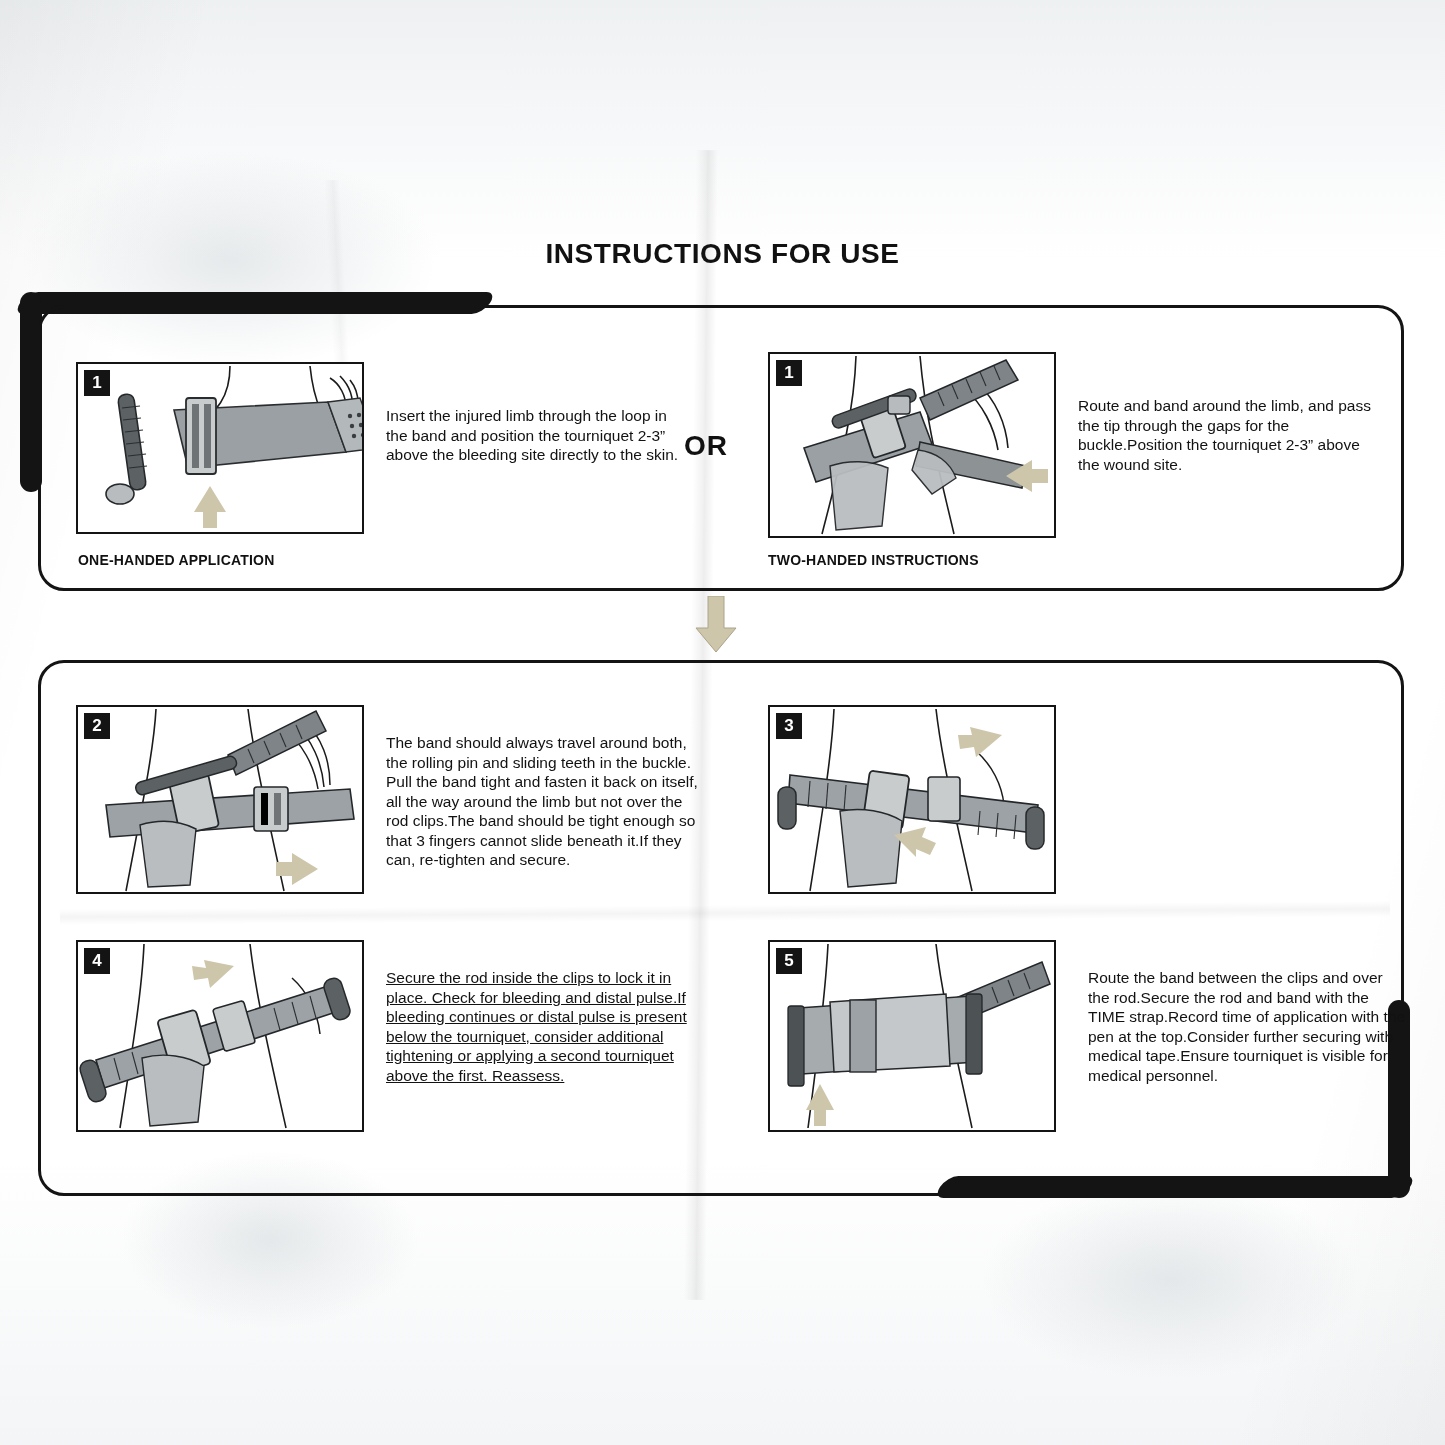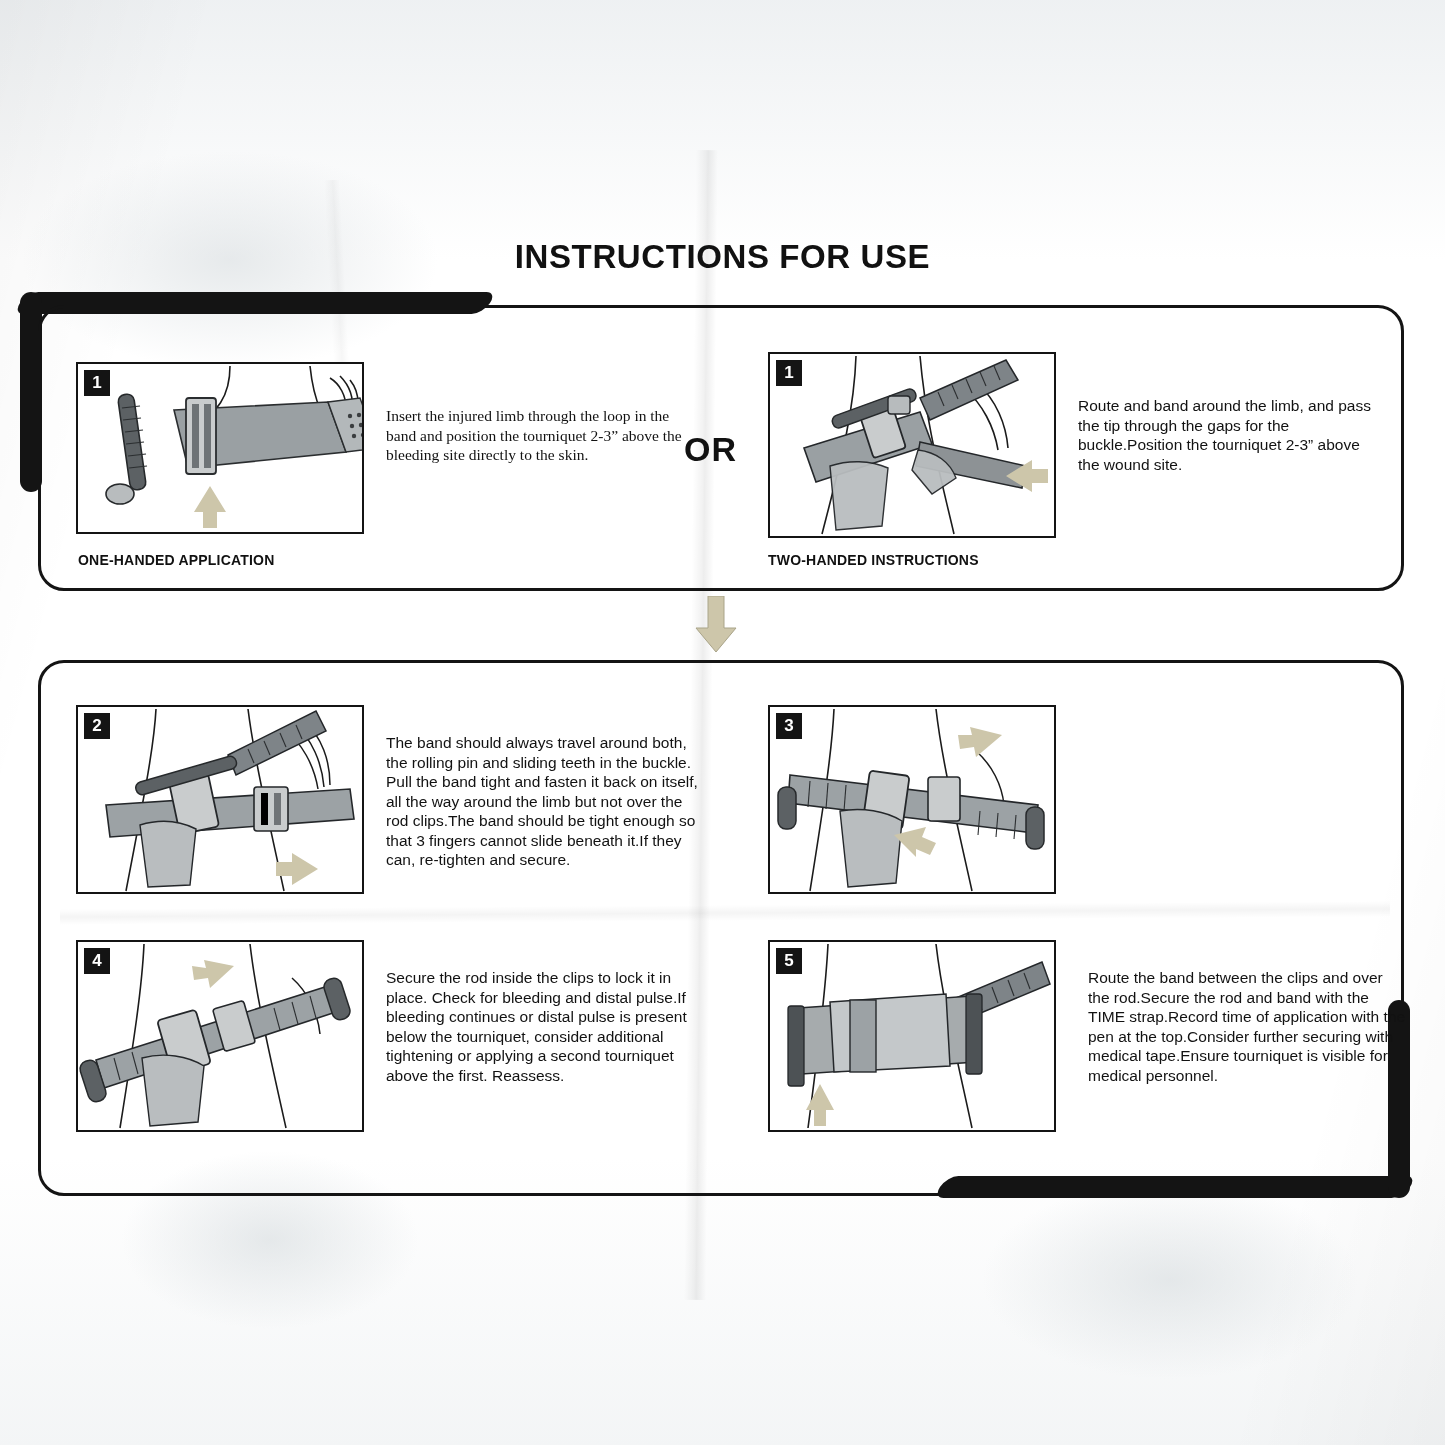--- a/index.html
+++ b/index.html
@@ -44,21 +44,21 @@
     pointer-events: none;
     background: radial-gradient(ellipse at center, rgba(210,216,219,0.55) 0%, rgba(255,255,255,0) 70%);
   }
 
   h1.title {
     position: absolute;
     top: 238px;
     left: 0;
     width: 1445px;
     text-align: center;
-    font-size: 33px;
+    font-size: 28px;
     font-weight: bold;
     letter-spacing: .6px;
     margin: 0;
   }
 
   
   .panel {
     position: absolute;
     border: 3px solid #141414;
     border-radius: 26px;
@@ -122,21 +122,21 @@
     padding-top: 44px;
   }
   .sublabel {
     position: absolute;
     font-size: 14px;
     font-weight: bold;
     letter-spacing: .2px;
   }
   .or-label {
     position: absolute;
-    font-size: 34px;
+    font-size: 28px;
     font-weight: bold;
     letter-spacing: 1px;
   }
   .down-arrow {
     position: absolute;
     left: 694px;
     top: 596px;
     width: 44px;
     height: 58px;
   }
@@ -202,21 +202,21 @@
           <line x1="51" y1="104" x2="69" y2="102"></line>
         </g>
 
         <ellipse cx="42" cy="130" rx="14" ry="10" fill="#b8bcbe" stroke="#26292b" stroke-width="1.6"></ellipse>
 
         <g>
           <path d="M116 148 L 132 122 L 148 148 L 139 148 L 139 164 L 125 164 L 125 148 Z" fill="#cdc6aa" stroke="#9d9madd" stroke-width="0"></path>
         </g>
       </svg>
     </div>
-    <div class="caption" style="width:300px;font-family:Liberation Serif, serif;">Insert the injured limb through the loop in the band and position the tourniquet 2-3” above the bleeding site directly to the skin.</div>
+    <div class="caption" style="width:300px;">Insert the injured limb through the loop in the band and position the tourniquet 2-3” above the bleeding site directly to the skin.</div>
   </div>
   <div class="sublabel" style="left:78px; top:552px;">ONE-HANDED APPLICATION</div>
 
   <div class="or-label" style="left:684px; top:430px;">OR</div>
 
   <div class="step" style="left:768px; top:352px; width:620px;">
     <div class="figure" style="width:284px; height:182px;">
       <div class="step-num">1</div>
       <svg width="284" height="182" viewBox="0 0 284 182">
 
@@ -360,21 +360,21 @@
         <rect x="86" y="72" width="40" height="56" rx="4" transform="rotate(-16 106 100)" fill="#c9cccd" stroke="#24272a" stroke-width="1.8"></rect>
         <rect x="140" y="62" width="32" height="44" rx="3" transform="rotate(-16 156 84)" fill="#c9cccd" stroke="#24272a" stroke-width="1.6"></rect>
 
         <path d="M64 116 C 86 110, 110 114, 126 124 L 120 180 L 72 184 Z" fill="#b9bdbf" stroke="#24272a" stroke-width="1.4"></path>
 
         <g>
           <path d="M126 18 L 156 24 L 132 46 L 130 36 L 116 38 L 114 24 L 128 26 Z" fill="#cdc6aa"></path>
         </g>
       </svg>
     </div>
-    <div class="caption" style="width:330px; padding-top:28px;">Secure the rod inside the clips to lock it in place. Check for bleeding and distal pulse.If bleeding continues or distal pulse is present below the tourniquet, consider additional tightening or applying a second tourniquet above the first. Reassess.</div>
+    <div class="caption" style="width:330px; padding-top:28px;text-decoration:underline;">Secure the rod inside the clips to lock it in place. Check for bleeding and distal pulse.If bleeding continues or distal pulse is present below the tourniquet, consider additional tightening or applying a second tourniquet above the first. Reassess.</div>
   </div>
 
   <div class="step" style="left:768px; top:940px; width:640px;">
     <div class="figure" style="width:284px; height:188px;">
       <div class="step-num">5</div>
       <svg width="284" height="188" viewBox="0 0 284 188">
         <path d="M58 2 C 56 44, 50 96, 38 186" fill="none" stroke="#1b1b1b" stroke-width="1.6"></path>
         <path d="M166 2 C 172 54, 186 112, 202 186" fill="none" stroke="#1b1b1b" stroke-width="1.6"></path>
 
         <path d="M186 56 L 272 20 L 280 42 L 194 78 Z" fill="#7e8488" stroke="#24272a" stroke-width="1.5"></path>

